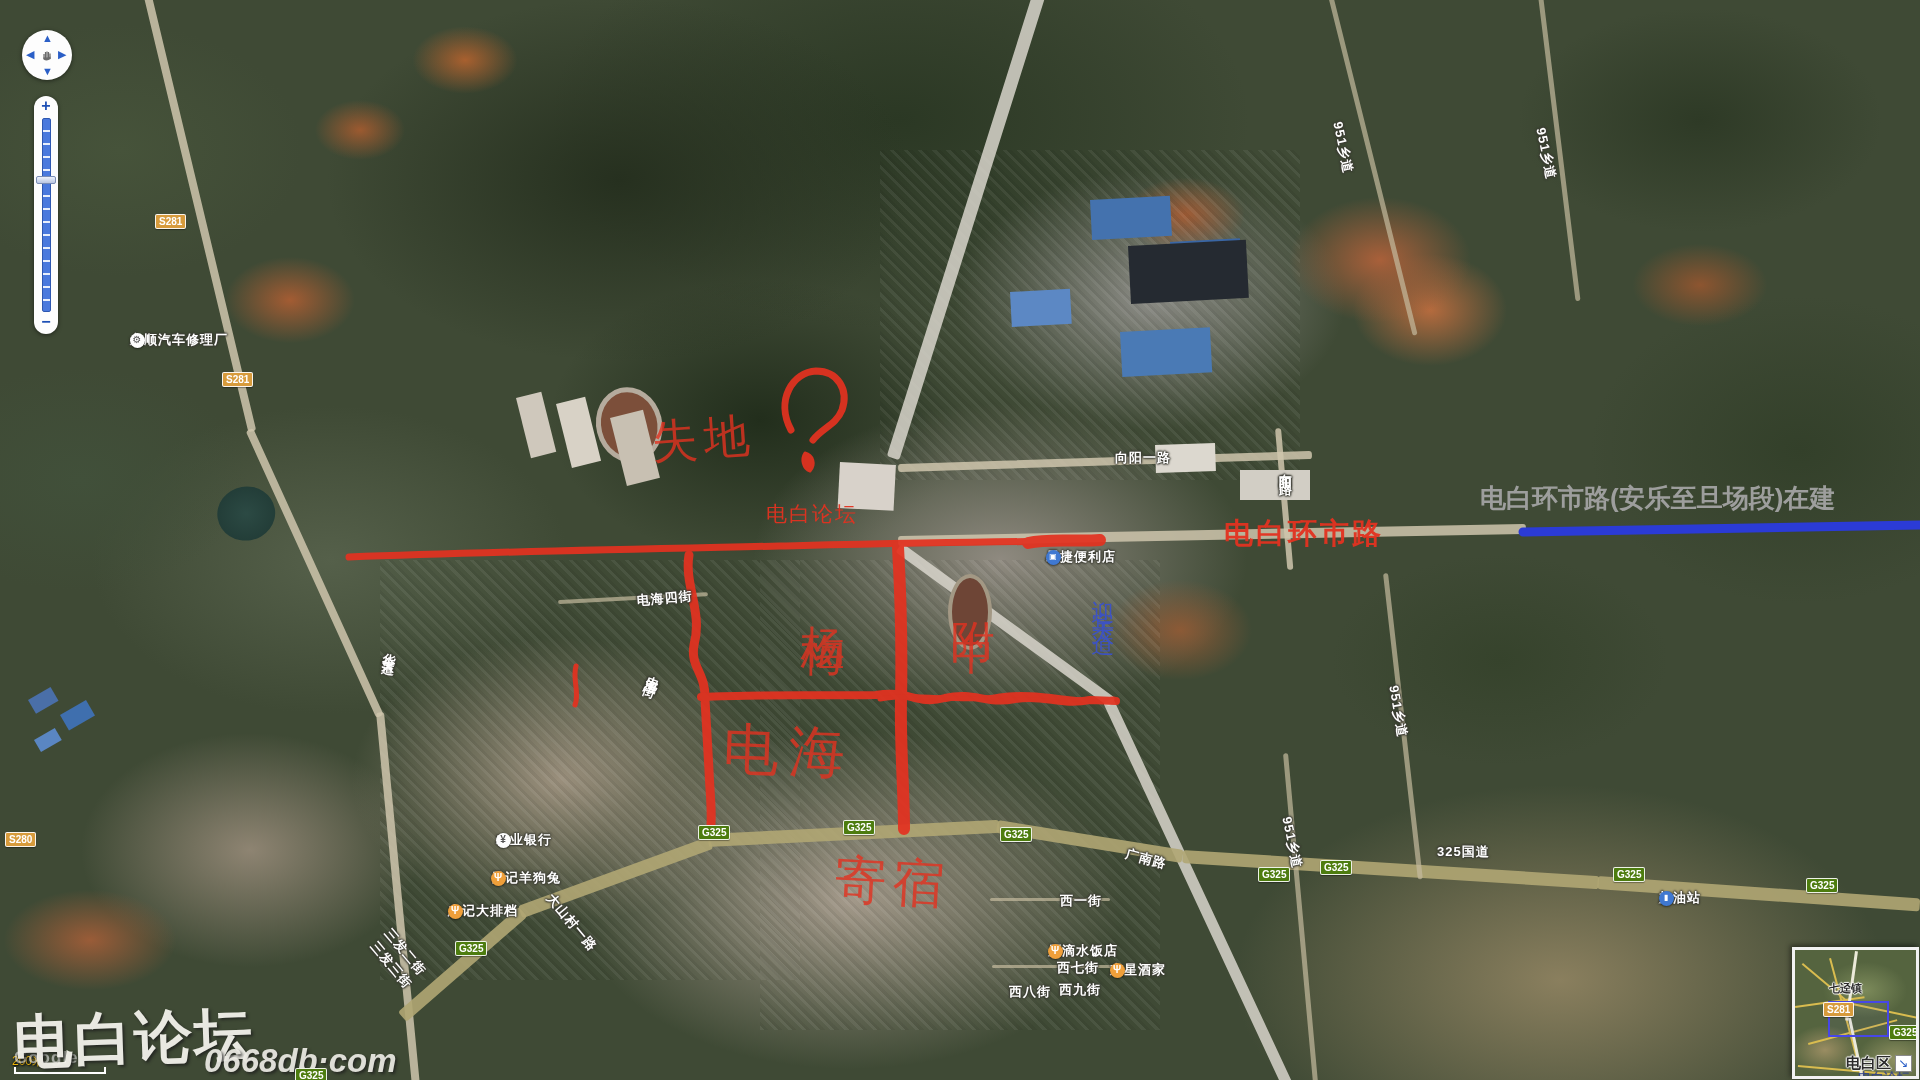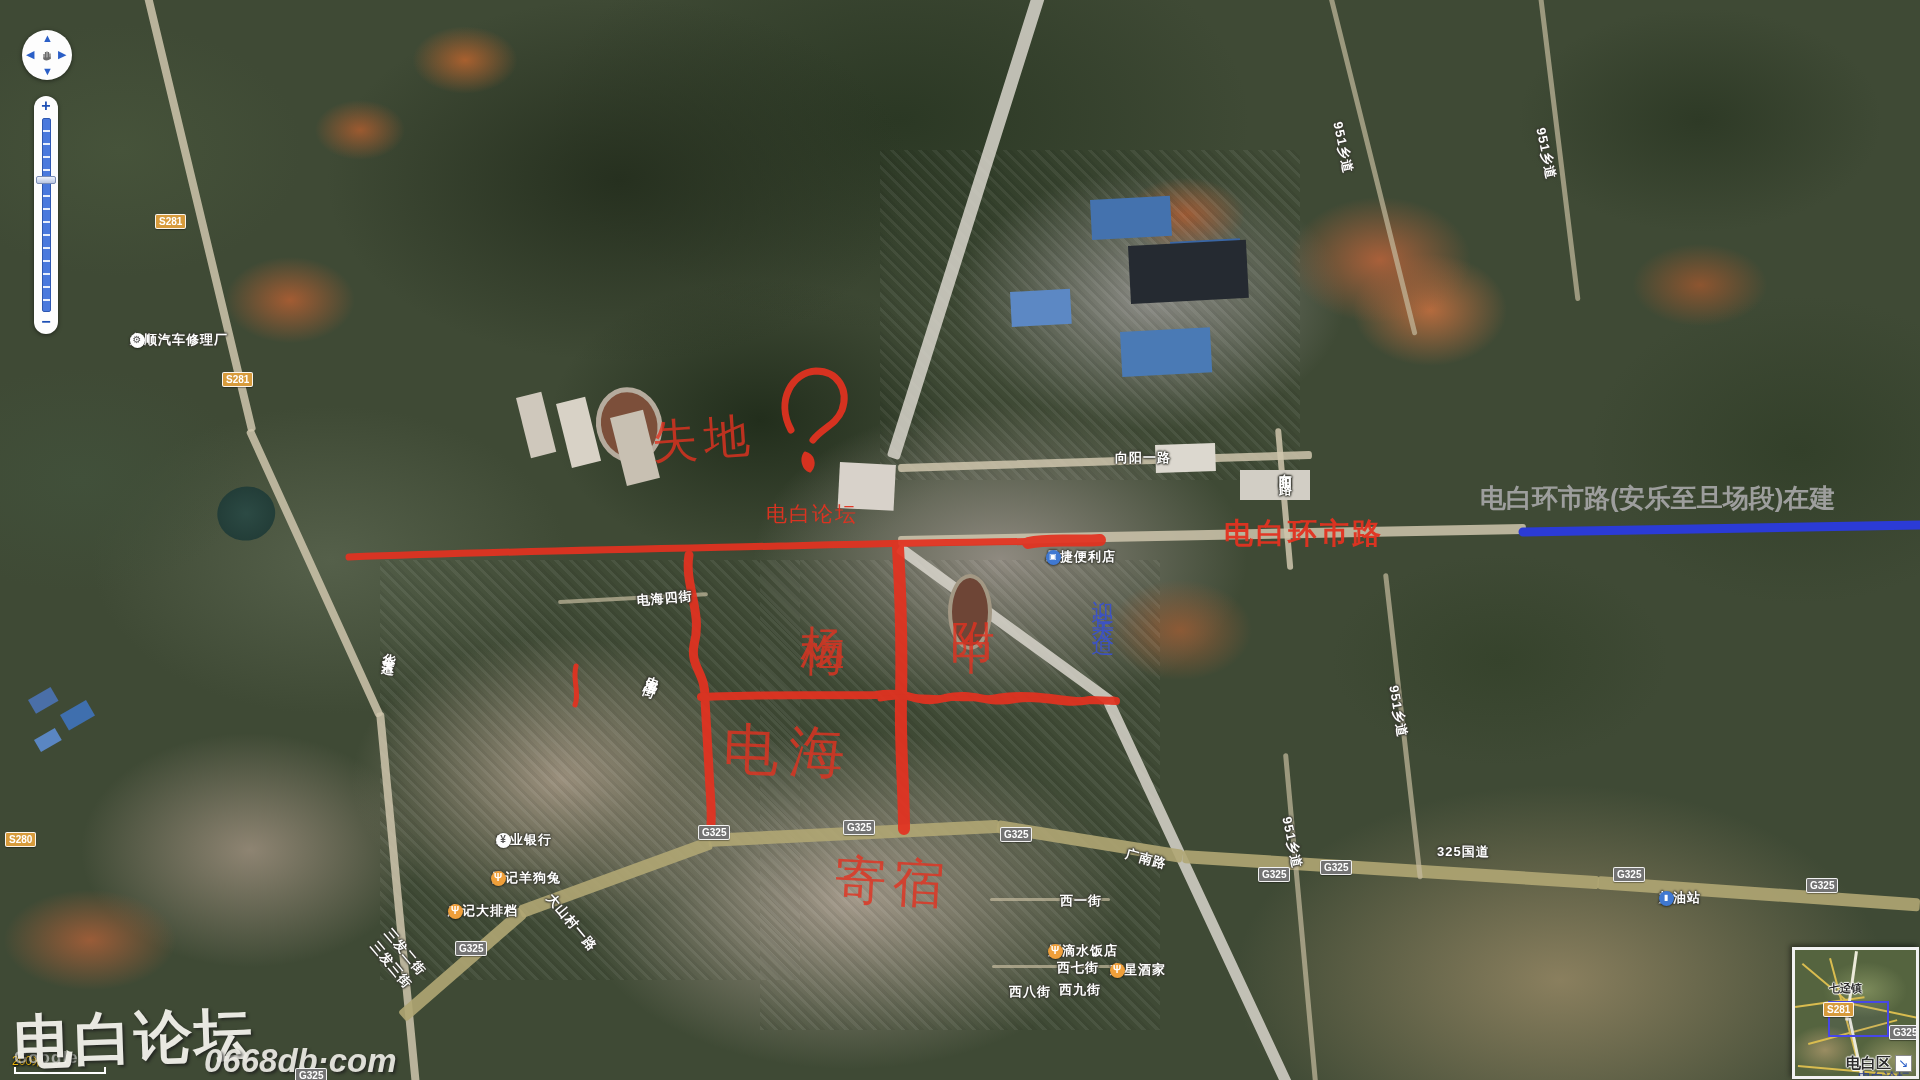--- a/index.html
+++ b/index.html
@@ -48,21 +48,21 @@
   .poi-icon{position:static;display:inline-flex;align-items:center;justify-content:center;
     width:15px;height:15px;border-radius:50%;font-size:10px;font-weight:bold;line-height:1;
     text-shadow:none;box-shadow:0 1px 2px rgba(0,0,0,.5);}
   .poi-icon.restaurant{background:#ef9f3a;color:#fff;}
   .poi-icon.bank{background:#fdfdfd;color:#555;}
   .poi-icon.store{background:#3f78d1;color:#fff;font-size:8px;}
   .poi-icon.gas{background:#3f78d1;color:#fff;font-size:8px;}
   .poi-icon.repair{background:#fdfdfd;color:#555;}
   .badge{height:15px;line-height:13px;padding:0 3px;border-radius:2px;border:1px solid rgba(255,255,255,.9);
     font-size:10px;font-weight:bold;color:#fff;white-space:nowrap;box-shadow:0 1px 1px rgba(0,0,0,.35);}
-  .badge.nat{background:#737373;}
+  .badge.nat{background:#4d7c0f;}
   .badge.prov{background:#d79b3c;}
   
   .anno{white-space:nowrap;transform-origin:0 0;line-height:1.05;opacity:.95;}
   .anno.hand{opacity:.8;font-weight:400;}
   .anno.bold{font-weight:bold;}
   .anno.vert{writing-mode:vertical-rl;}
   svg.overlay{left:0;top:0;}
   
   .panwheel{left:22px;top:30px;width:50px;height:50px;border-radius:50%;background:#fdfdfd;
     box-shadow:0 1px 4px rgba(0,0,0,.5);}

